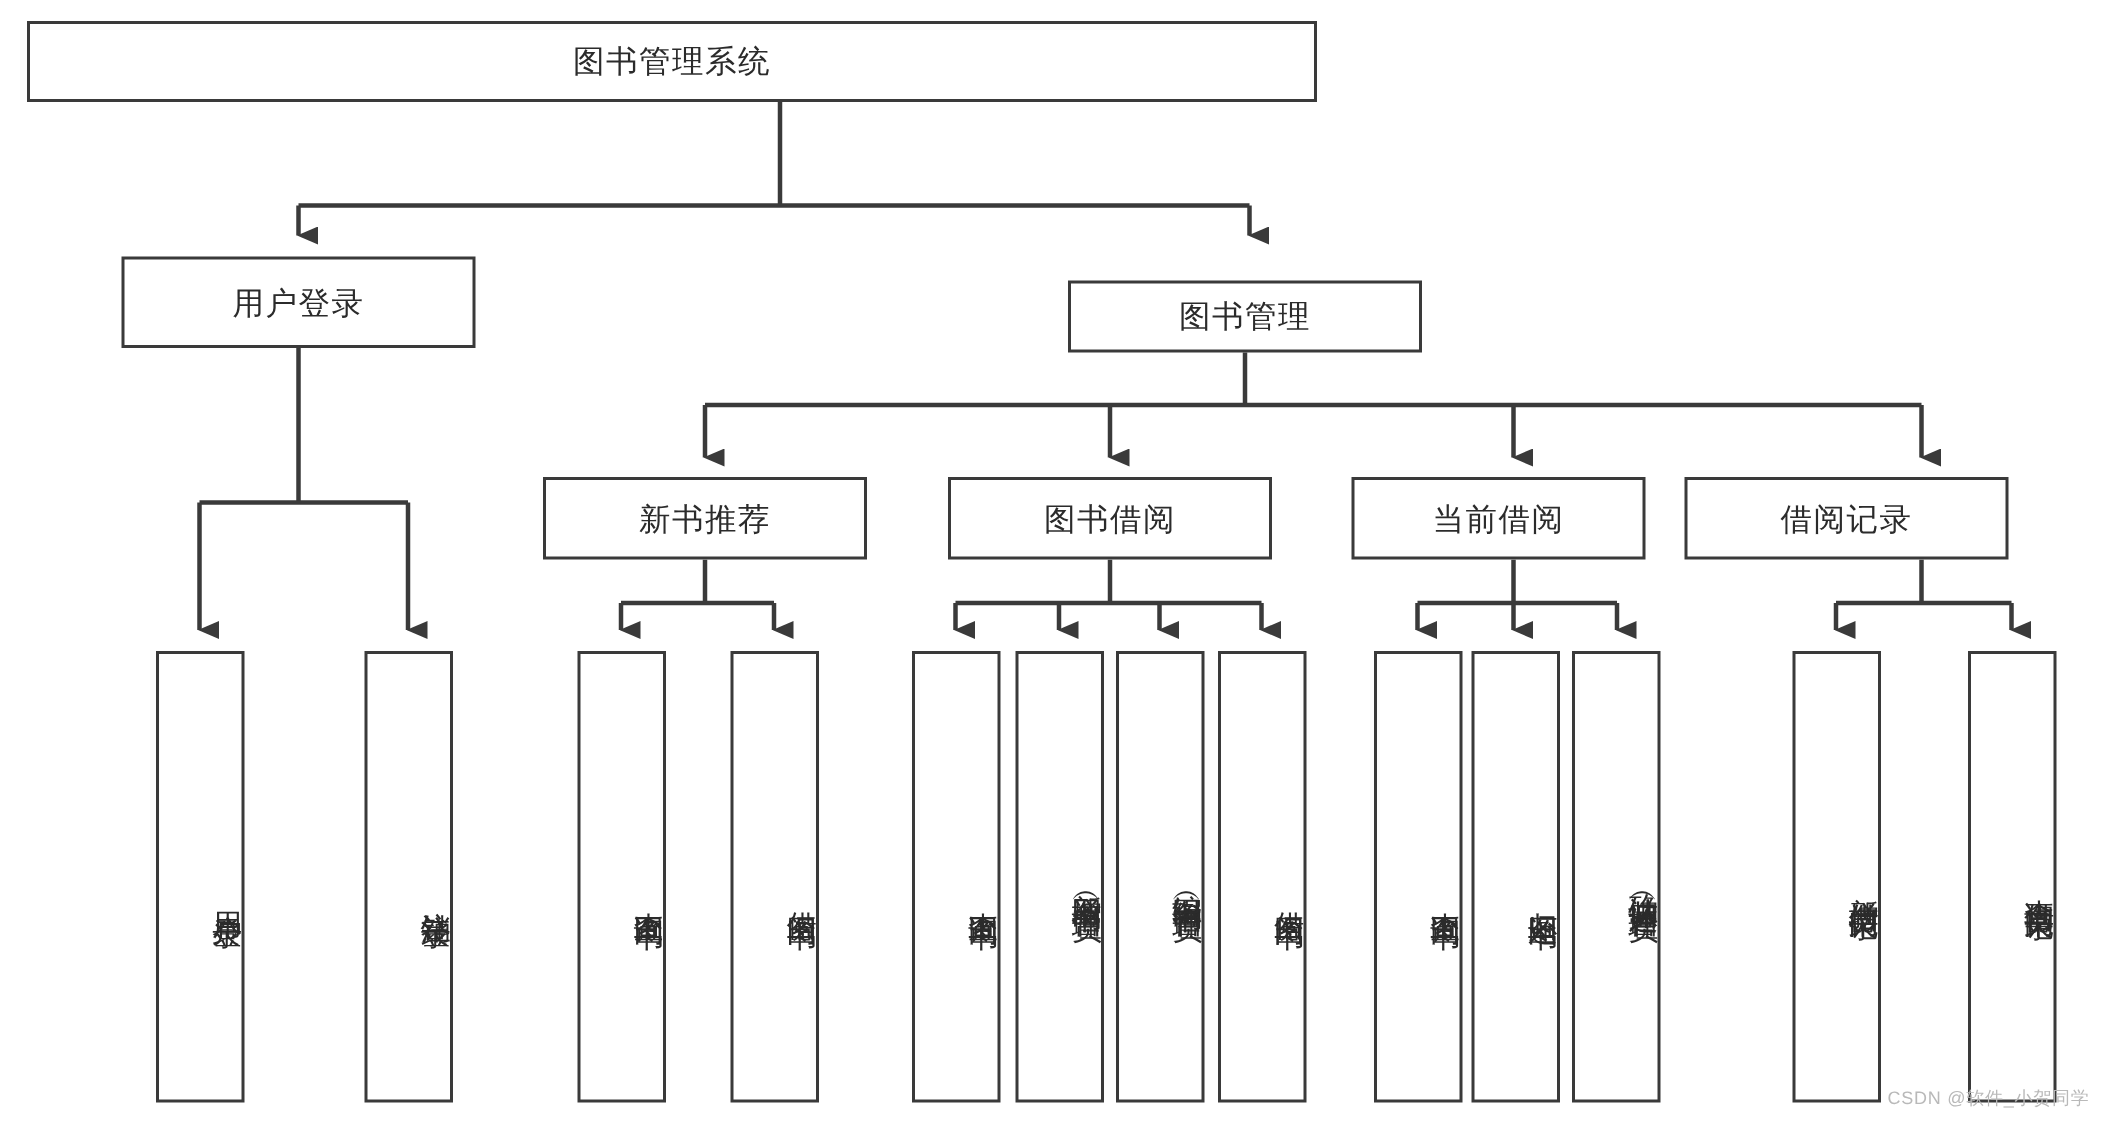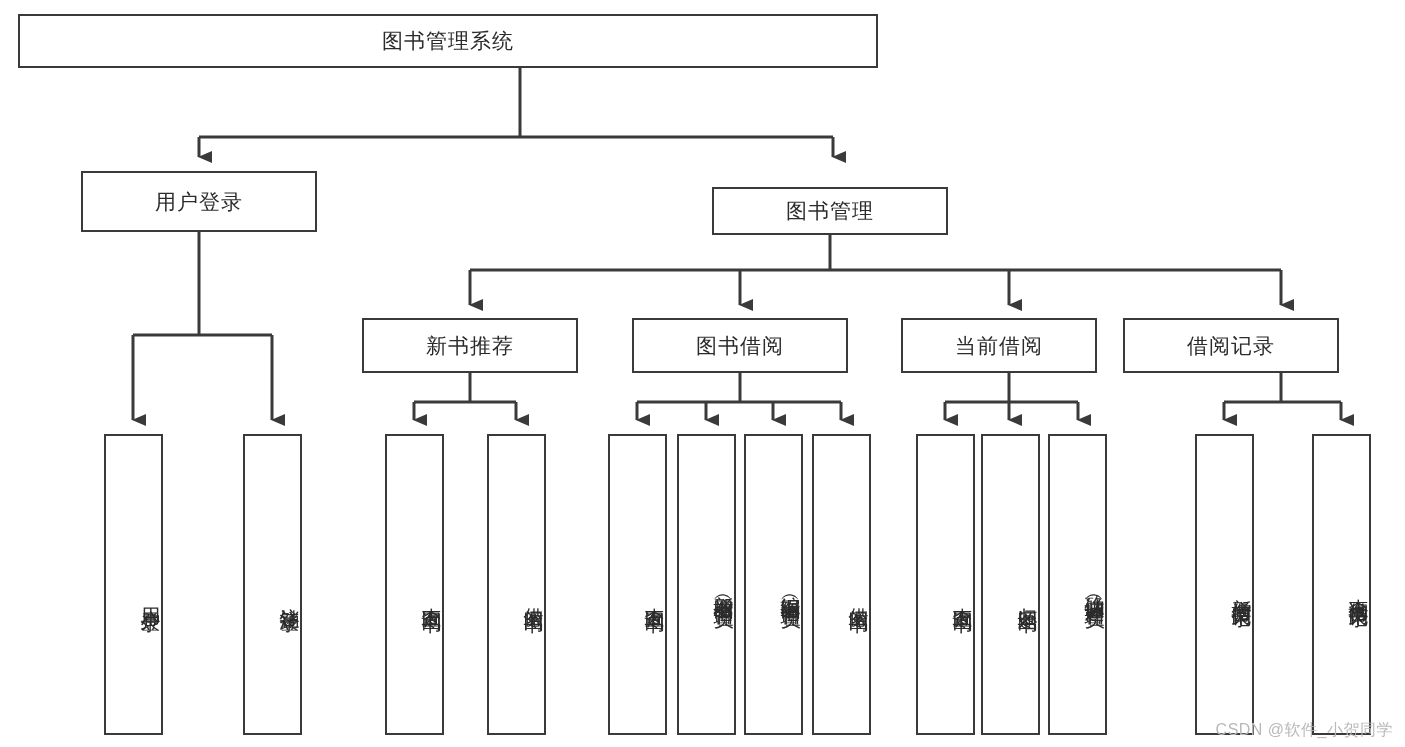--- a/index.html
+++ b/index.html
@@ -54,21 +54,21 @@
     display: block;
     white-space: pre-line;
   }
   .node.vert .node-label {
     white-space: normal;
   }
   #watermark {
     position: absolute;
     right: 12px;
     bottom: 6px;
-    font-size: 16px;
+    font-size: 12px;
     color: #b9b9b9;
     letter-spacing: 0.5px;
     white-space: nowrap;
   }
 </style>
 </head>
 <body>
 
 <div id="canvas">
 

